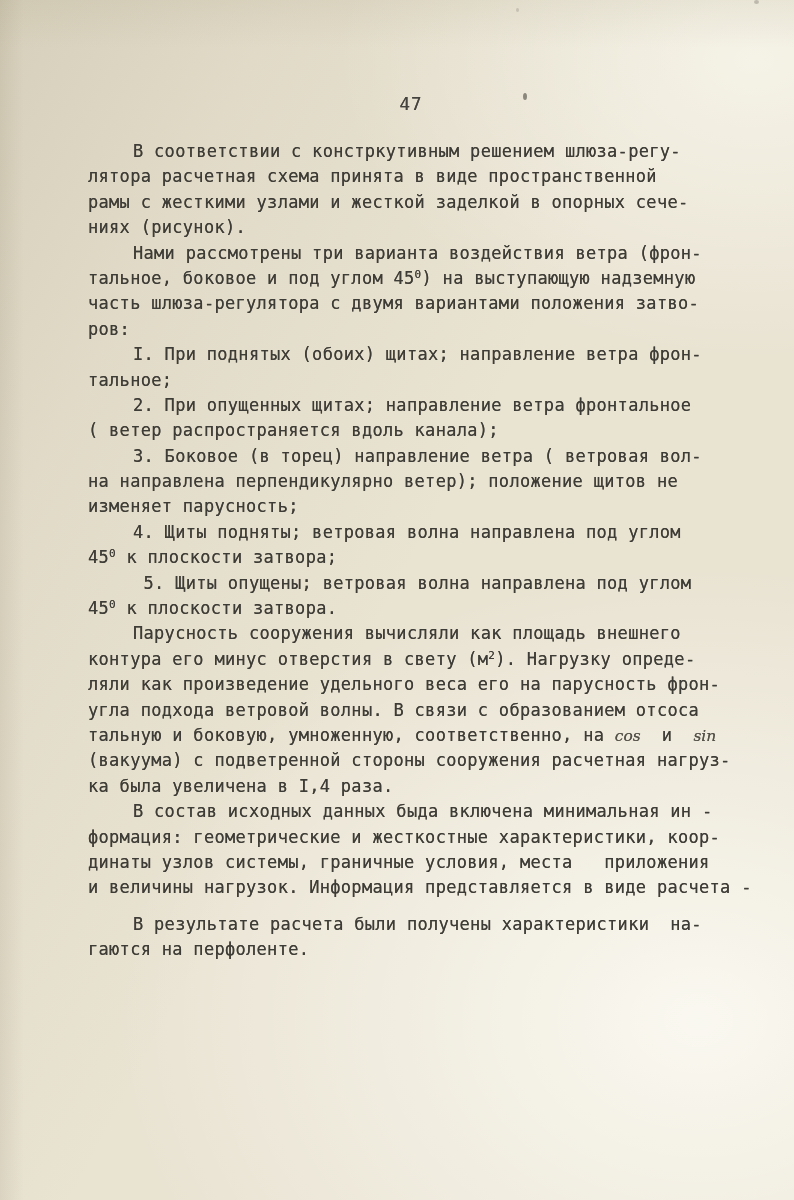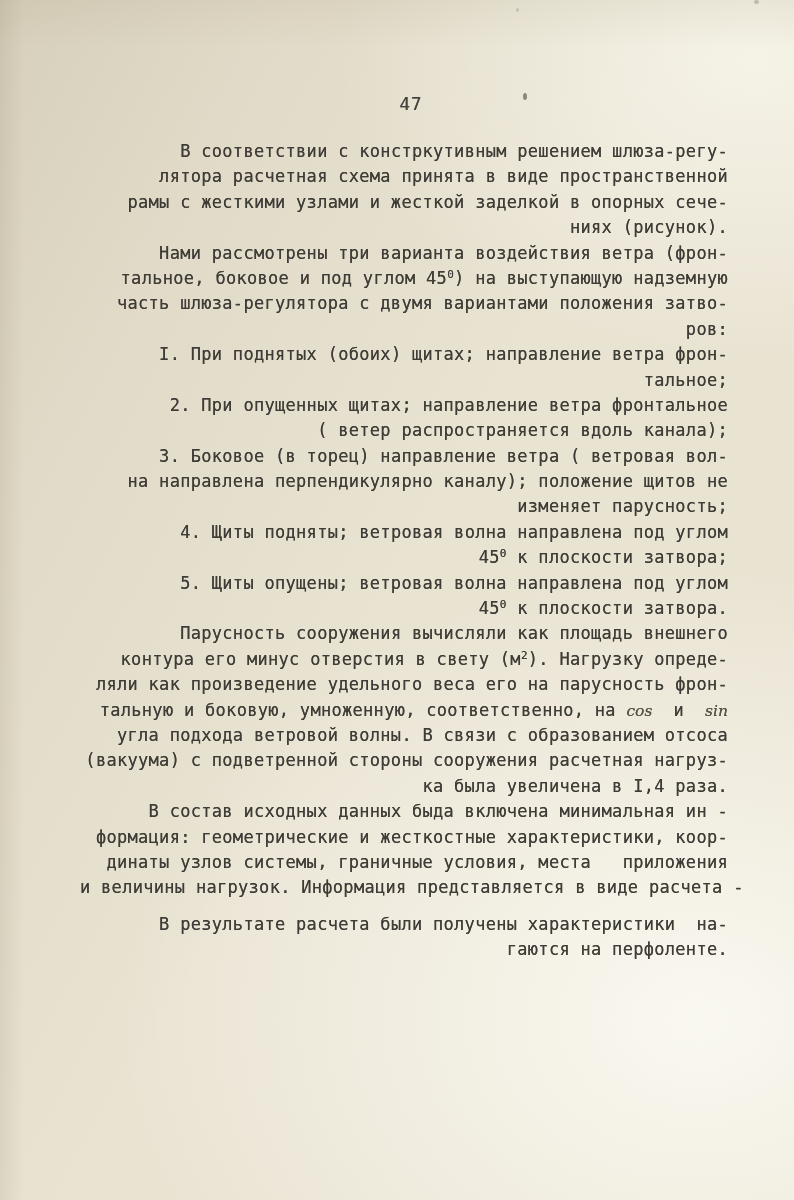--- a/index.html
+++ b/index.html
@@ -35,24 +35,23 @@
     left: 391px;
     width: 40px;
     text-align: center;
     font-size: 17.5px;
     color: #45433d;
     letter-spacing: 1px;
     text-shadow: 0 0 0.6px rgba(64,62,56,0.85);
   }
   .text-block {
     position: absolute;
-    left: 80px;
+    left: 88px;
     top: 139px;
     width: 648px;
-    text-align: right;
   }
   .line {
     white-space: pre;
     font-size: 17px;
     line-height: 25.4px;
     height: 25.4px;
     color: #3e3c36;
     letter-spacing: 0.3px;
     text-shadow: 0 0 0.6px rgba(62,60,54,0.8);
   }
@@ -90,31 +89,31 @@
       <div class="line"><span>ниях (рисунок).</span></div>
       <div class="line indent"><span>Нами рассмотрены три варианта воздействия ветра (фрон-</span></div>
       <div class="line"><span>тальное, боковое и под углом 45</span><span class="seg-sup">0</span><span>) на выступающую надземную</span></div>
       <div class="line"><span>часть шлюза-регулятора с двумя вариантами положения затво-</span></div>
       <div class="line"><span>ров:</span></div>
       <div class="line indent"><span>I. При поднятых (обоих) щитах; направление ветра фрон-</span></div>
       <div class="line"><span>тальное;</span></div>
       <div class="line indent"><span>2. При опущенных щитах; направление ветра фронтальное</span></div>
       <div class="line"><span>( ветер распространяется вдоль канала);</span></div>
       <div class="line indent"><span>3. Боковое (в торец) направление ветра ( ветровая вол-</span></div>
-      <div class="line"><span>на направлена перпендикулярно каналу); положение щитов не</span></div>
+      <div class="line"><span>на направлена перпендикулярно ветер); положение щитов не</span></div>
       <div class="line"><span>изменяет парусность;</span></div>
       <div class="line indent"><span>4. Щиты подняты; ветровая волна направлена под углом</span></div>
       <div class="line"><span>45</span><span class="seg-sup">0</span><span> к плоскости затвора;</span></div>
       <div class="line indent"><span> 5. Щиты опущены; ветровая волна направлена под углом</span></div>
       <div class="line"><span>45</span><span class="seg-sup">0</span><span> к плоскости затвора.</span></div>
       <div class="line indent"><span>Парусность сооружения вычисляли как площадь внешнего</span></div>
       <div class="line"><span>контура его минус отверстия в свету (м</span><span class="seg-sup">2</span><span>). Нагрузку опреде-</span></div>
       <div class="line"><span>ляли как произведение удельного веса его на парусность фрон-</span></div>
+      <div class="line"><span>угла подхода ветровой волны. В связи с образованием отсоса</span></div>
       <div class="line"><span>тальную и боковую, умноженную, соответственно, на </span><span class="seg-hand">cos</span><span>  и  </span><span class="seg-hand">sin</span></div>
-      <div class="line"><span>угла подхода ветровой волны. В связи с образованием отсоса</span></div>
       <div class="line"><span>(вакуума) с подветренной стороны сооружения расчетная нагруз-</span></div>
       <div class="line"><span>ка была увеличена в I,4 раза.</span></div>
       <div class="line indent"><span>В состав исходных данных быда включена минимальная ин -</span></div>
       <div class="line"><span>формация: геометрические и жесткостные характеристики, коор-</span></div>
       <div class="line"><span>динаты узлов системы, граничные условия, места   приложения</span></div>
       <div class="line"><span>и величины нагрузок. Информация представляется в виде расчета -</span></div>
       <div class="line indent gap"><span>В результате расчета были получены характеристики  на-</span></div>
       <div class="line"><span>гаются на перфоленте.</span></div>
     </div>
 <div class="ink-mark" style="left: 523px; top: 93px; width: 4px; height: 7px; opacity: 0.75;"></div>

